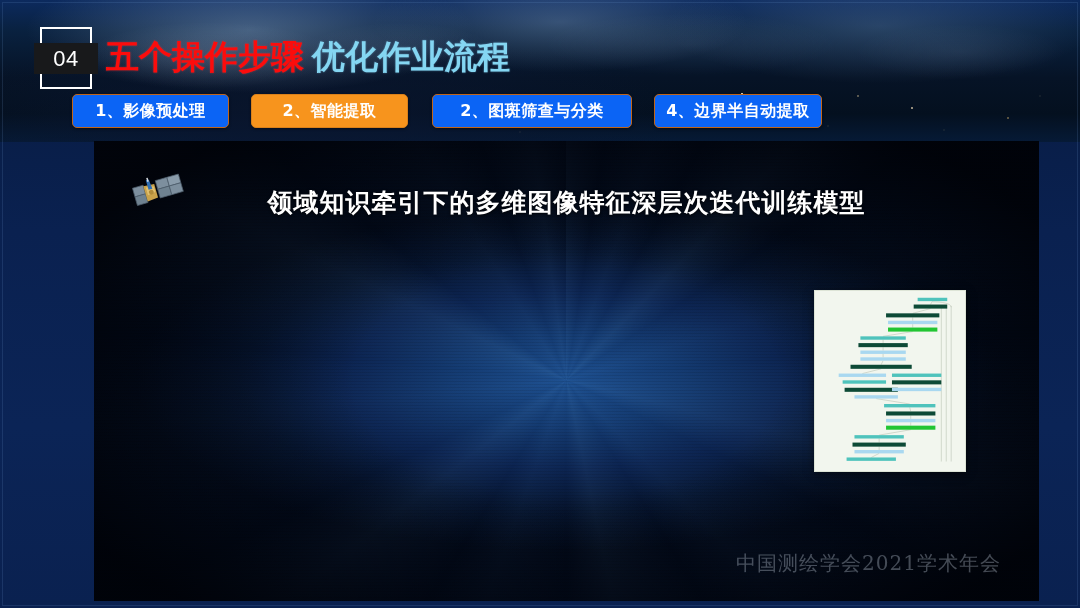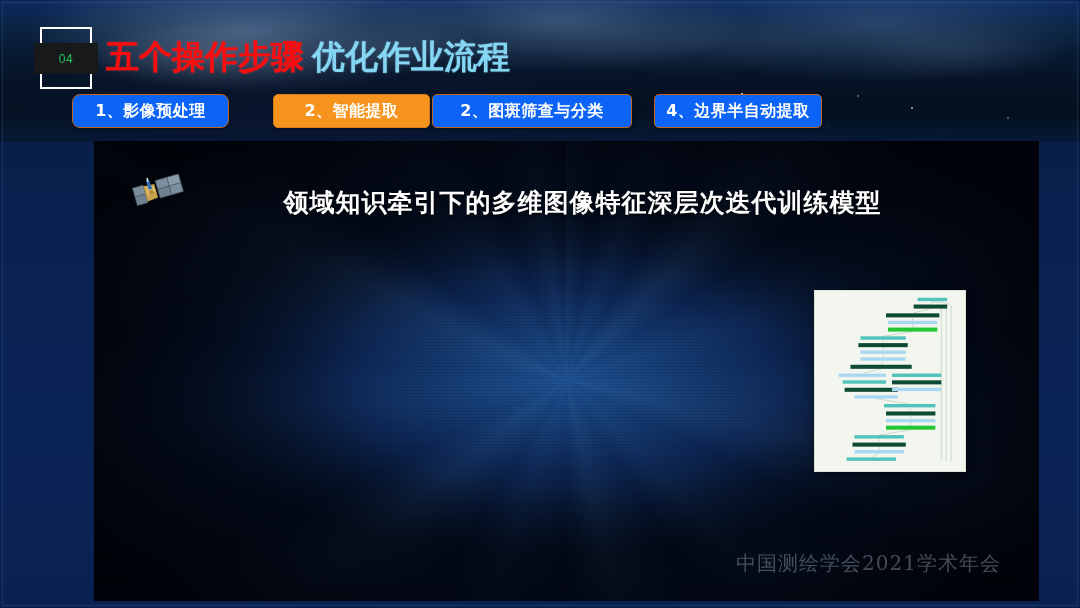--- a/index.html
+++ b/index.html
@@ -76,21 +76,21 @@
   .badge-bracket-t, .badge-bracket-b {
     position:absolute; left:0; width:52px; height:18px;
     border:2.5px solid #ffffff;
   }
   .badge-bracket-t { top:0; border-bottom:none; }
   .badge-bracket-b { bottom:0; border-top:none; }
   .badge-chip {
     position:absolute; left:-6px; top:16px; width:64px; height:31px;
     background:#18191b; display:flex; align-items:center; justify-content:center;
   }
-  .badge-chip span { color:#22c55e; font-size:12px; letter-spacing:.5px; font-family:"Liberation Sans", sans-serif; }
+  .badge-chip span { color:#ffffff; font-size:22px; letter-spacing:.5px; font-family:"Liberation Sans", sans-serif; }
 
   
   .headline {
     position:absolute; left:106px; top:36px; z-index:12;
     font-size:33px; font-weight:700; line-height:1.25; white-space:nowrap;
     font-family:"DejaVu Sans","Liberation Sans", sans-serif;
   }
   .headline .seg-red { color:#fc0c0c; text-shadow:0 0 2px rgba(255,60,60,.5);margin-top:28px; }
   .headline .seg-cyan { color:#84d6f2; margin-left:8px; text-shadow:0 0 2px rgba(130,210,245,.5); }
 
@@ -142,21 +142,21 @@
   .scan {
     position:absolute; inset:0; opacity:.18;
     background:repeating-linear-gradient(0deg, rgba(0,0,0,.5) 0px, rgba(0,0,0,.5) 1px, rgba(0,0,0,0) 1px, rgba(0,0,0,0) 3px);
   }
 
   
   .sat-icon { position:absolute; left:34px; top:26px; width:62px; height:46px; z-index:22; }
 
   
   .content-heading {
-    position:absolute; left:16px; top:45px; width:945px; text-align:center; z-index:22;
+    position:absolute; left:0; top:45px; width:945px; text-align:center; z-index:22;
     color:#ffffff; font-size:25px; font-weight:700; letter-spacing:1px; white-space:nowrap;
     font-family:"DejaVu Sans","Liberation Sans", sans-serif;
     text-shadow:0 1px 3px rgba(0,0,0,.85);
   }
 
   
   .figure-card {
     position:absolute; left:720px; top:149px; width:152px; height:182px;
     background:#f2f6ee; border:1px solid #dde4d6; z-index:22;
     box-shadow:0 2px 8px rgba(0,0,0,.5); overflow:hidden;
@@ -189,24 +189,24 @@
     <div class="badge-chip">
       <span>04</span>
     </div>
   </div>
 
   <div class="headline">
     <span class="seg-red">五个操作步骤</span><span class="seg-cyan">优化作业流程</span>
   </div>
 
   <div class="steps" id="steps-row">
-      <div class="chip blue" style="left: 72px; width: 157px; background: rgb(11, 100, 245); border-radius: 8px;">
+      <div class="chip blue" style="left: 72px; width: 157px; background: rgb(11, 100, 245);">
         <span>1、影像预处理</span>
       </div>
-      <div class="chip orange" style="left: 251px; width: 157px; background: rgb(247, 148, 29); margin-left: 22px;">
+      <div class="chip orange" style="left: 251px; width: 157px; background: rgb(247, 148, 29);">
         <span>2、智能提取</span>
       </div>
       <div class="chip blue" style="left: 432px; width: 200px; background: rgb(11, 100, 245);">
         <span>2、图斑筛查与分类</span>
       </div>
       <div class="chip blue" style="left: 654px; width: 168px; background: rgb(11, 100, 245);">
         <span>4、边界半自动提取</span>
       </div>
     </div>
 

